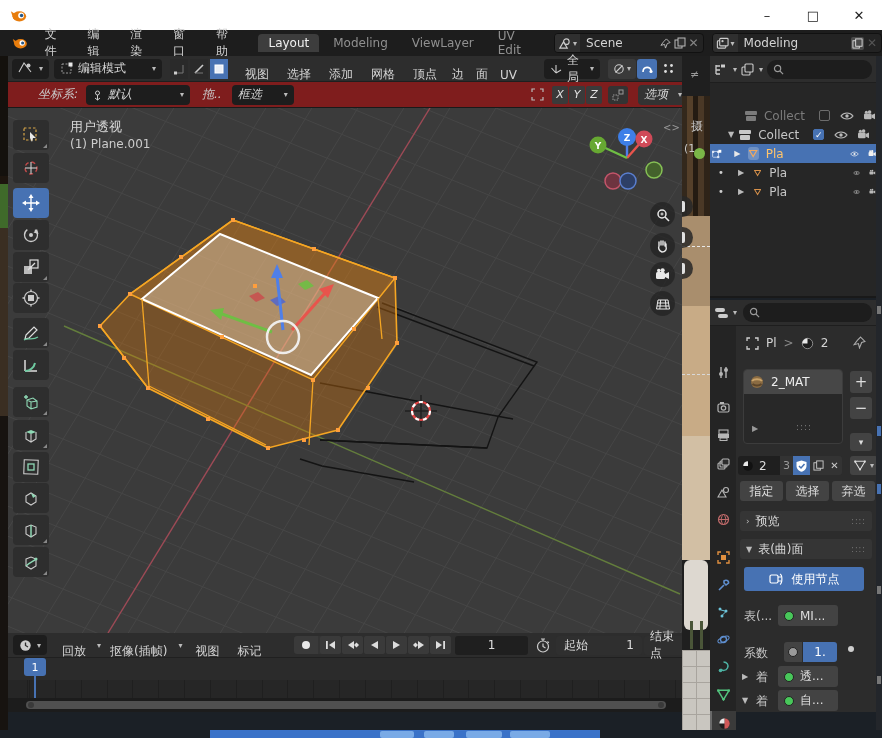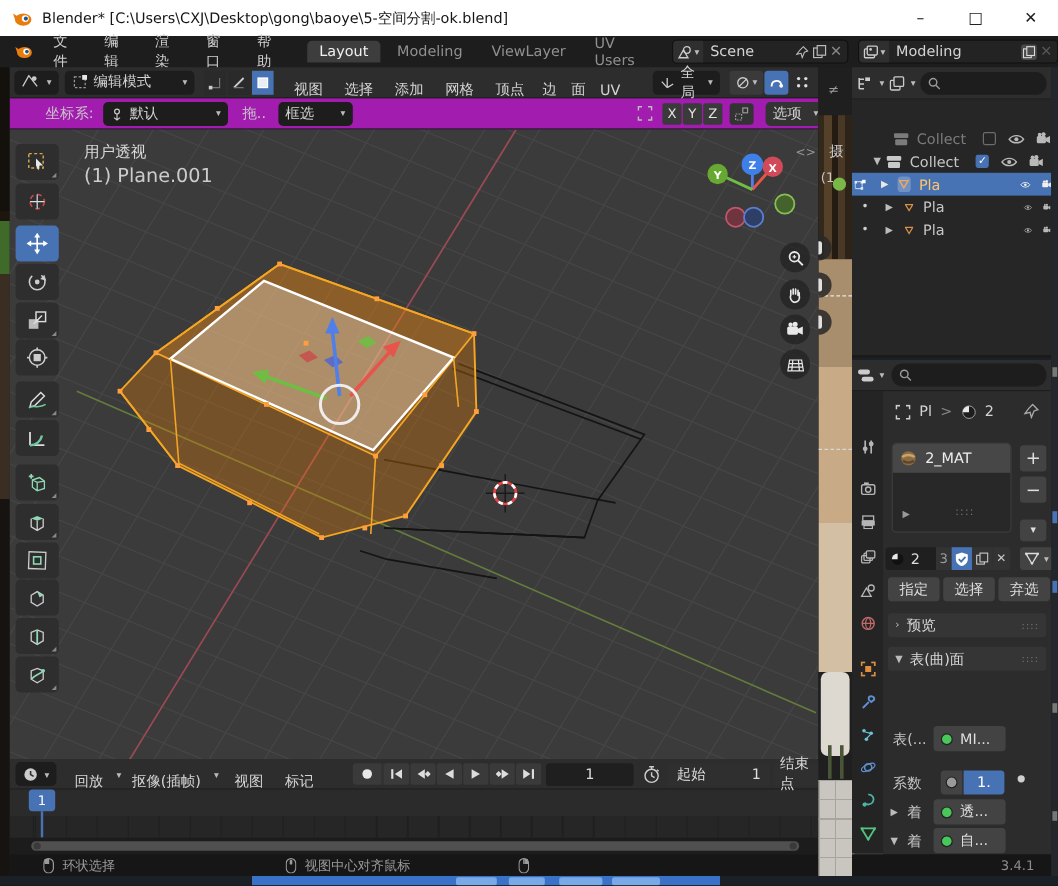--- a/index.html
+++ b/index.html
@@ -20,32 +20,32 @@
   .menubar { left:0; top:30px; width:882px; height:26px; background:#1d1d1d; display:flex; align-items:center; }
   .menu-item { padding:0 11px; color:#cfcfcf; font-size:12px; }
   .ws-tab { padding:2px 10px; margin:0 2px; border-radius:4px 4px 0 0; color:#909090; font-size:12px; }
   .ws-tab.active { background:#3d3d3d; color:#f0f0f0; }
   .id-widget { display:flex; align-items:center; background:#232323; border:1px solid #111; border-radius:4px; height:20px; }
   .id-btn { background:#2f2f2f; height:18px; display:flex; align-items:center; padding:0 3px; border-radius:3px 0 0 3px; }
   .chev { font-size:8px; color:#bbb; margin-left:2px; }
 
   
   .vp-header { left:8px; top:56px; width:674px; height:26px; background:#2d2d2d; border-bottom:1px solid #1f1f1f; display:flex; align-items:center; }
-  .vp-tools { left:8px; top:82px; width:674px; height:26px; background:#a21caf; border-bottom:1px solid #1a1a1a; display:flex; align-items:center; }
+  .vp-tools { left:8px; top:82px; width:674px; height:26px; background:#7f1d1d; border-bottom:1px solid #1a1a1a; display:flex; align-items:center;font-style:italic; }
   .hdr-menu { padding:0 9px; color:#d4d4d4;margin-top:12px; }
   .dd { display:flex; align-items:center; background:#1d1d1d; border-radius:4px; height:20px; padding:0 6px; gap:5px; }
   .btn { background:#3a3a3a; border-radius:3px; color:#dcdcdc; display:flex; align-items:center; justify-content:center; }
   .selmode { width:18px; height:20px; background:#2a2a2a; display:flex; align-items:center; justify-content:center; }
   .selmode.on { background:#4772b3; }
   .axis-btn { width:16px; height:18px; font-size:11px; background:#3a3a3a; color:#e2e2e2; display:flex; align-items:center; justify-content:center; margin-right:1px; border-radius:2px; }
 
   
   .viewport { left:8px; top:108px; width:674px; height:525px; background:#3b3b3b; overflow:hidden; }
   .vp-label1 { left:62px; top:10px; color:#d8d8d8; font-size:13px; }
-  .vp-label2 { left:62px; top:29px; color:#cccccc; font-size:16px; }
+  .vp-label2 { left:62px; top:29px; color:#cccccc; font-size:12px; }
   .toolbar-btn { left:5px; width:36px; height:30px; background:#2e2e2e; border-radius:4px; display:flex; align-items:center; justify-content:center; }
   .toolbar-btn.active { background:#4772b3; }
   .corner:after { content:""; position:absolute; right:2px; bottom:2px; border-left:4px solid transparent; border-bottom:4px solid #888; }
   .navball-label { font-size:9px; font-weight:bold; fill:#fff; }
   .nav-btn { width:25px; height:25px; border-radius:50%; background:rgba(35,35,35,.75); display:flex; align-items:center; justify-content:center; }
   .vp-edge-arrows { color:#9a9a9a; font-size:10px; }
 
   
   .outliner { left:710px; top:56px; width:166px; height:242px; background:#262626; border-bottom:2px solid #191919; }
   .outliner-header { height:27px; background:#2d2d2d; border-bottom:1px solid #1e1e1e; display:flex; align-items:center; padding:0 4px; gap:4px; }
@@ -98,21 +98,20 @@
 
 <div class="screen">
 
   <div class="abs titlebar">
     <svg class="logo svgic" viewBox="0 0 20 16">
         <ellipse cx="11" cy="9" rx="8" ry="6" fill="#e87d0d"></ellipse>
         <circle cx="13" cy="8" r="3.4" fill="#fff"></circle>
         <circle cx="13.6" cy="8" r="2" fill="#265787"></circle>
         <path d="M1 3 L9 8 L4 12 Z" fill="#e87d0d"></path>
       </svg>
-    <span class="title-text">Blender* [C:\Users\CXJ\Desktop\gong\baoye\5-空间分割-ok.blend]</span>
     <div class="win-controls">
       <div class="win-btn">–</div>
       <div class="win-btn">□</div>
       <div class="win-btn">✕</div>
     </div>
   </div>
 
   <div class="abs menubar">
     <svg class="svgic" style="margin:0 6px 0 12px" width="18" height="14" viewBox="0 0 20 16">
         <ellipse cx="11" cy="9" rx="8" ry="6" fill="#e87d0d"></ellipse>
@@ -122,21 +121,21 @@
       </svg>
     <span class="menu-item">文件</span>
     <span class="menu-item">编辑</span>
     <span class="menu-item">渲染</span>
     <span class="menu-item">窗口</span>
     <span class="menu-item">帮助</span>
     <span style="width:10px"></span>
     <span class="ws-tab active">Layout</span>
     <span class="ws-tab">Modeling</span>
     <span class="ws-tab">ViewLayer</span>
-    <span class="ws-tab">UV Users</span>
+    <span class="ws-tab">UV Edit</span>
 
     <div class="id-widget" style="margin-left:6px; width:172px">
       <div class="id-btn">
         <svg width="13" height="13" viewBox="0 0 14 14">
             <circle cx="9" cy="5" r="3" fill="none" stroke="#ccc" stroke-width="1.2"></circle>
             <path d="M2 12 L6 5 L10 12 Z" fill="none" stroke="#ccc" stroke-width="1.2"></path>
           </svg>
         <span class="chev">▾</span>
       </div>
       <span style="padding:0 6px; flex:1">Scene</span>
@@ -799,20 +798,28 @@
         <span style="font-size:9px; color:#bbb">›</span>
         <span>预览</span>
         <span class="grip">::::</span>
       </div>
       <div class="panel-hdr" style="top:213px">
         <span style="font-size:8px; color:#bbb">▼</span>
         <span>表(曲)面</span>
         <span class="grip">::::</span>
       </div>
 
+      <div class="abs pbtn" style="left:8px; top:241px; width:120px; height:24px; background:#4772b3; color:#fff; gap:8px">
+        <svg width="15" height="13" viewBox="0 0 15 13">
+            <rect x="1" y="2" width="8" height="8" rx="1.5" fill="none" stroke="#fff" stroke-width="1.2"></rect>
+            <path d="M9 4 L12 4 M9 8 L12 8" stroke="#fff" stroke-width="1.2"></path>
+            <path d="M11 1 C13.5 2,13.5 10,11 11.5" fill="none" stroke="#fff" stroke-width="1.2"></path>
+          </svg>
+        <span>使用节点</span>
+      </div>
 
       <span class="abs" style="left:8px; top:282px; color:#c4c4c4">表(...</span>
       <div class="abs pbtn" style="left:42px; top:279px; width:60px; height:21px; justify-content:flex-start; padding:0 6px; gap:6px">
         <span class="socket" style="background:#48c75a"></span>
         <span>MI...</span>
       </div>
 
       <span class="abs" style="left:8px; top:319px; color:#c4c4c4">系数</span>
       <div class="abs pbtn" style="left:48px; top:316px; width:18px; height:20px; border-radius:3px 0 0 3px">
         <span class="socket" style="background:#9a9a9a"></span>
@@ -909,39 +916,20 @@
     <div class="tl-channels"></div>
     <div class="playhead">1</div>
     <div class="abs" style="left:26px; top:43px; width:2px; height:22px; background:#4772b3"></div>
     <div class="tl-scroll">
       <div style="position:absolute; left:18px; top:3px; width:640px; height:8px; background:#505050; border-radius:4px"></div>
       <div style="position:absolute; left:20px; top:4px; width:6px; height:6px; background:#3a3a3a; border-radius:50%"></div>
       <div style="position:absolute; left:650px; top:4px; width:6px; height:6px; background:#3a3a3a; border-radius:50%"></div>
     </div>
   </div>
 
-  <div class="abs statusbar">
-    <svg style="margin-left:28px" width="9" height="13" viewBox="0 0 9 13">
-        <rect x="0.5" y="0.5" width="8" height="12" rx="4" fill="none" stroke="#9a9a9a" stroke-width="1"></rect>
-        <path d="M4.5 0.5 L4.5 5" stroke="#9a9a9a" stroke-width="1"></path>
-        <path d="M1 1.5 C1 1,2.5 0.5,4 0.8 L4 5 L1 5 Z" fill="#9a9a9a"></path>
-      </svg>
-    <span style="margin-left:7px">环状选择</span>
-    <svg style="margin-left:142px" width="9" height="13" viewBox="0 0 9 13">
-        <rect x="0.5" y="0.5" width="8" height="12" rx="4" fill="none" stroke="#9a9a9a" stroke-width="1"></rect>
-        <rect x="3.4" y="1.5" width="2.2" height="4" rx="1" fill="#9a9a9a"></rect>
-      </svg>
-    <span style="margin-left:7px">视图中心对齐鼠标</span>
-    <svg style="margin-left:90px" width="9" height="13" viewBox="0 0 9 13">
-        <rect x="0.5" y="0.5" width="8" height="12" rx="4" fill="none" stroke="#9a9a9a" stroke-width="1"></rect>
-        <path d="M4.5 0.5 L4.5 5" stroke="#9a9a9a" stroke-width="1"></path>
-        <path d="M8 1.5 C8 1,6.5 0.5,5 0.8 L5 5 L8 5 Z" fill="#9a9a9a"></path>
-      </svg>
-    <span style="position:absolute; right:14px; color:#8d8d8d">3.4.1</span>
-  </div>
 
   <div class="abs photo-strip">
     <div class="abs" style="left:0; top:0; width:28px; height:40px; background:#1f1f1f"></div>
     <span class="abs" style="left:8px; top:12px; color:#9a9a9a; font-size:11px">≠</span>
     <div class="abs" style="left:0; top:40px; width:28px; height:120px; background:linear-gradient(90deg,#33281c 0 5px,#55402a 5px 11px,#241b12 11px 16px,#4a3826 16px 22px,#2e2318 22px 28px)"></div>
     <span class="abs" style="left:9px; top:62px; color:#c9c9c9; font-size:12px">摄</span>
     <span class="abs" style="left:2px; top:86px; color:#c9c9c9; font-size:11px">(1</span>
     <div class="abs" style="left:12px; top:92px; width:11px; height:11px; border-radius:50%; background:#7ab648"></div>
     <div class="abs" style="left:0; top:160px; width:28px; height:344px; background:linear-gradient(#a98e6d 0 90px,#c8ab86 90px 220px,#d2bfa4 220px 344px)"></div>
     <div class="abs" style="left:0; top:190px; width:28px; height:0; border-top:1px dashed #e8e8e8"></div>

